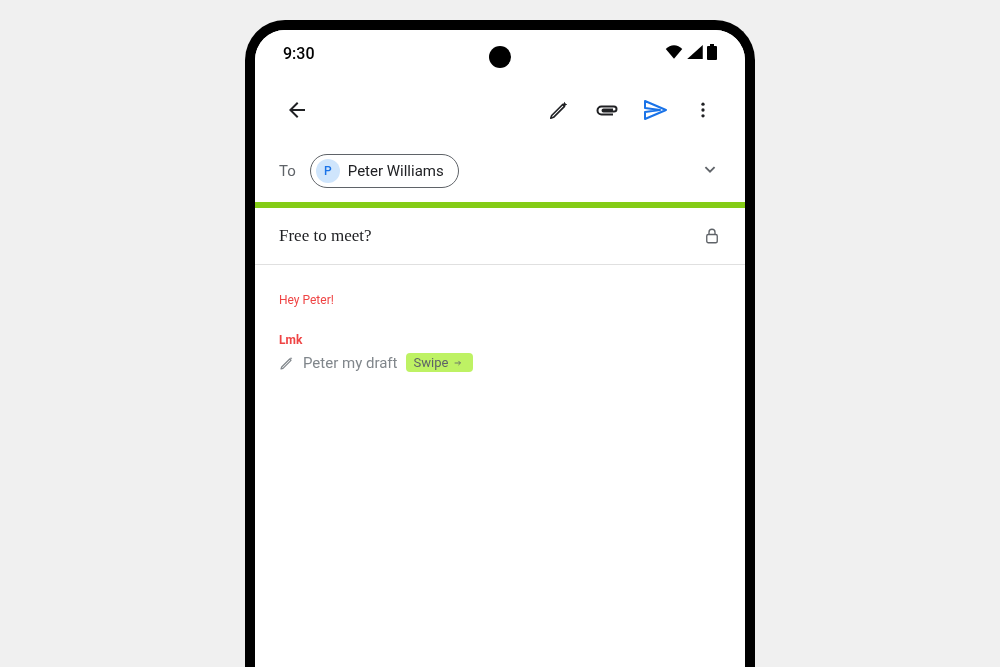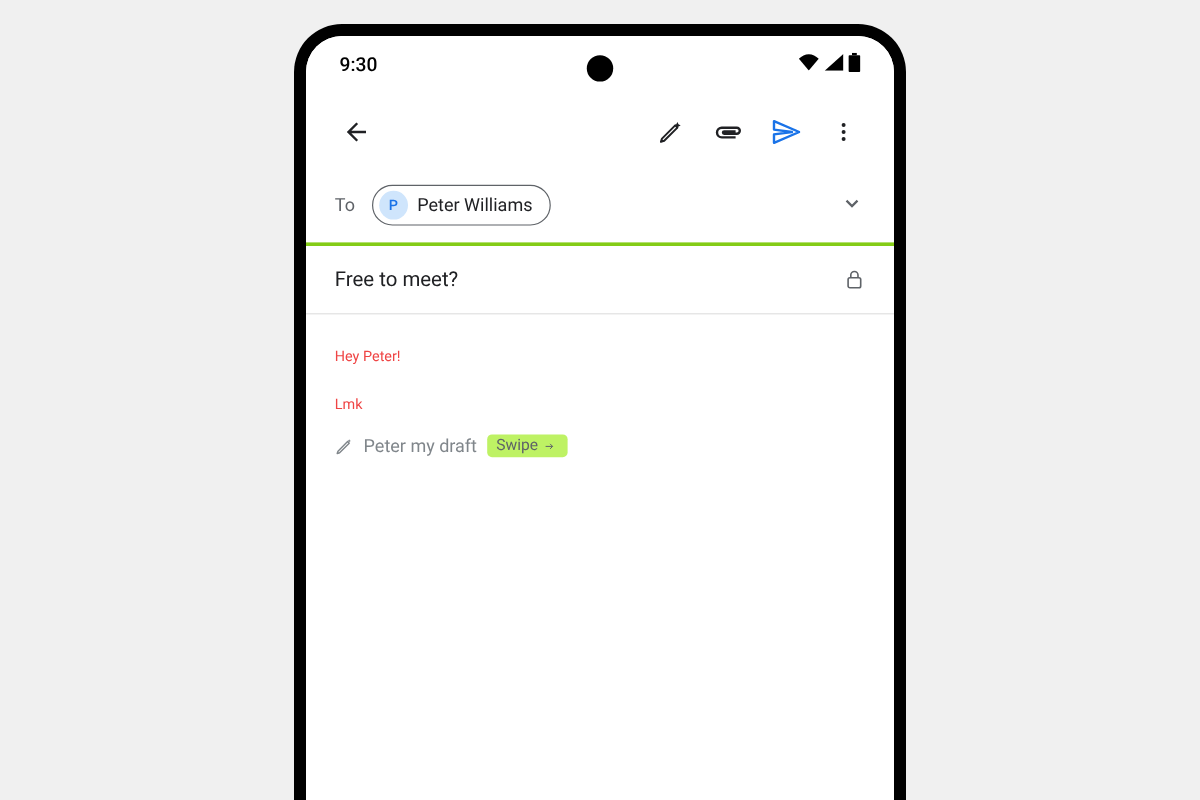--- a/index.html
+++ b/index.html
@@ -70,21 +70,21 @@
       align-items: center;
       justify-content: center;
       cursor: pointer;
       border-radius: 50%;
     }
     .recipient-row {
       display: flex;
       align-items: center;
       padding: 10px 24px 14px;
       gap: 14px;
-      border-bottom: 3px solid #84cc16;
+      border-bottom: 6px solid #84cc16;
     }
     .to-label {
       font-size: 15px;
       color: #5f6368;
     }
     .chip {
       display: flex;
       align-items: center;
       border: 1px solid #5f6368;
       border-radius: 20px;
@@ -110,36 +110,37 @@
     .expand-btn {
       margin-left: auto;
       cursor: pointer;
     }
     .subject-row {
       display: flex;
       align-items: flex-end;
       padding: 18px 24px;
       border-bottom: 1px solid #e0e0e0;
       gap: 10px;
+      font-family: Liberation Serif, serif;
     }
     .subject {
       font-size: 17px;
       color: #202124;
       flex: 1;
     }
     .body-area {
       padding: 26px 24px;
     }
     .body-text {
       font-size: 12px;
       line-height: 1.5;
       color: #ef4444;
       margin-bottom: 22px;
     }
-    .body-text:last-of-type { margin-bottom: 16px; }
+    .body-text:last-of-type { margin-bottom: 4px; font-weight: bold; }
     .refine-row {
       display: flex;
       align-items: center;
       gap: 8px;
       margin-top: 2px;
     }
     .refine-label {
       font-size: 15px;
       color: #80868b;
     }

